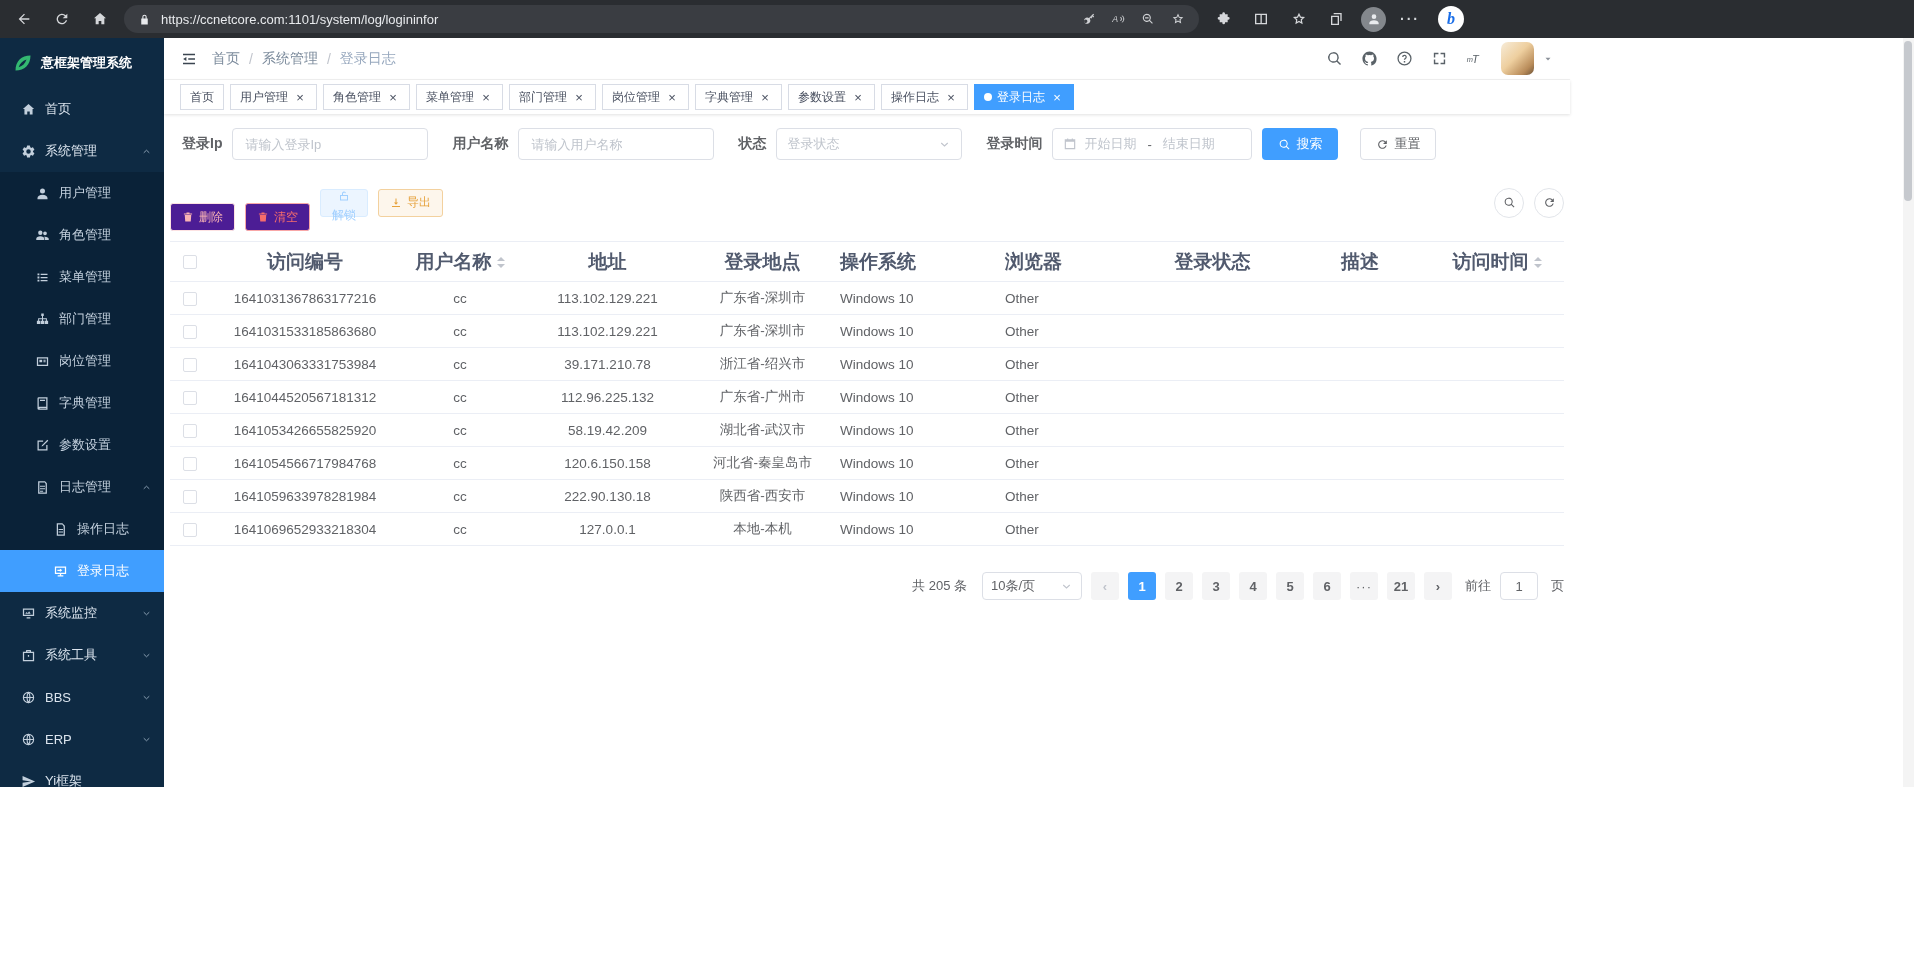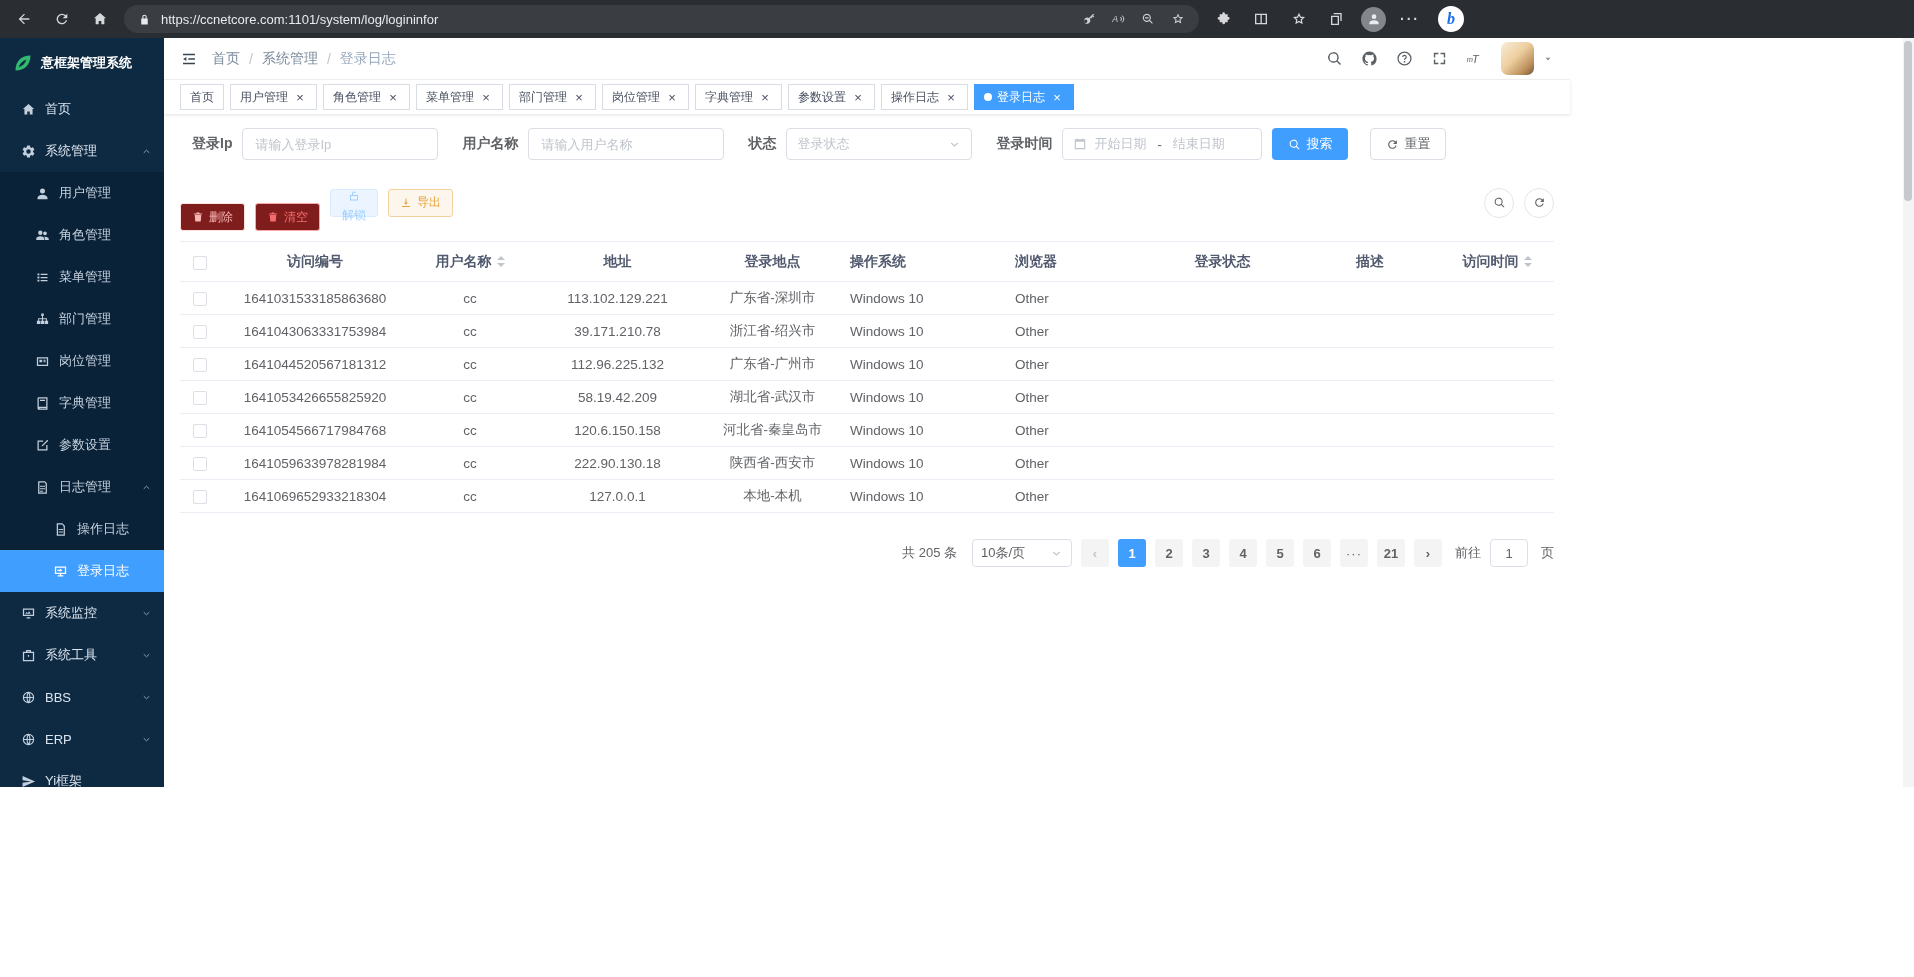--- a/index.html
+++ b/index.html
@@ -63,21 +63,21 @@
   .tabsbar{ height:34px; display:flex; align-items:center; padding:0 16px; gap:6px;
     box-shadow:0 1px 3px rgba(0,0,0,.12); position:relative; z-index:2; background:#fff; }
   .tab{ height:26px; display:inline-flex; align-items:center; padding:0 9px; border:1px solid #d8dce5;
     font-size:12px; color:#495060; background:#fff; gap:5px; cursor:pointer; white-space:nowrap; }
   .tab .dot{ display:none; width:8px; height:8px; border-radius:50%; background:#fff; }
   .tab.active{ background:#409eff; border-color:#409eff; color:#fff; }
   .tab.active .dot{ display:inline-block; }
   .tab-close{ font-size:13px; line-height:1; width:14px; text-align:center; border-radius:50%; }
 
   
-  .content{ padding:14px 16px 0; }
+  .content{ padding:14px 6px 0; }
   .search-row{ display:flex; align-items:center; gap:10px; margin-bottom:14px; }
   .f-label{ font-size:14px; font-weight:bold; color:#606266; margin-left:14px; white-space:nowrap; }
   .f-label:first-child{ margin-left:12px; }
   .f-input{ width:196px; height:32px; border:1px solid #dcdfe6; border-radius:4px;
     padding:0 12px; font-size:13px; color:#606266; outline:none;
     font-family:"Liberation Sans","DejaVu Sans",sans-serif; }
   .f-input::placeholder{ color:#bfc4cc; }
   .f-select,.f-range{ width:186px; height:32px; border:1px solid #dcdfe6; border-radius:4px;
     display:flex; align-items:center; padding:0 10px; gap:7px; font-size:13px; cursor:pointer; }
   .placeholder{ color:#bfc4cc; }
@@ -87,32 +87,32 @@
   .range-sep{ color:#606266; padding:0 4px; }
 
   .btn{ height:32px; border-radius:4px; display:inline-flex; align-items:center; gap:5px;
     padding:0 15px; font-size:13px; cursor:pointer; border:1px solid transparent;
     font-family:inherit; background:#fff; }
   .btn-primary{ background:#409eff; color:#fff; }
   .btn-default{ border-color:#dcdfe6; color:#606266; margin-left:12px; }
 
   .toolbar-row{ display:flex; align-items:center; gap:10px; margin-bottom:10px; }
   .btn-sm{ height:28px; padding:0 11px; font-size:12px; border-radius:3px; }
-  .btn-danger-plain{ background:#7f1d1d; border-color:#f9a7a7; color:#f56c6c;margin-top:29px; }
+  .btn-danger-plain{ background:#4c1d95; border-color:#f9a7a7; color:#f56c6c;margin-top:29px; }
   .btn-danger-plain.disabled{ border-color:#fde2e2; color:#f9b4b4; cursor:not-allowed; }
   .btn-primary-plain{ background:#ecf5ff; border-color:#b3d8ff; color:#409eff;flex-direction:column; }
   .btn-primary-plain.disabled{ border-color:#d9ecff; color:#a0cfff; cursor:not-allowed; }
   .btn-warning-plain{ background:#fdf6ec; border-color:#f3d19e; color:#e6a23c; }
   .toolbar-spacer{ flex:1; }
   .circle-btn{ width:30px; height:30px; border-radius:50%; border:1px solid #e2e5ea; background:#fff;
     display:flex; align-items:center; justify-content:center; color:#606266; font-size:13px; cursor:pointer; }
 
   
   table.grid{ width:100%; border-collapse:collapse; table-layout:fixed; }
-  .grid th{ height:40px; font-size:14px; color:#515a6e; font-weight:bold;
+  .grid th{ height:40px; font-size:19px; color:#515a6e; font-weight:bold;
     border-top:1px solid #ebeef5; border-bottom:1px solid #ebeef5; background:#fff; }
   .grid td{ height:33px; font-size:13.5px; color:#606266; border-bottom:1px solid #ebeef5; }
   .al-center{ text-align:center; }
   .al-left{ text-align:left; padding-left:10px; }
   .grid th:nth-child(1){ width:40px; }
   .grid th:nth-child(2){ width:190px; }
   .grid th:nth-child(3){ width:120px; }
   .grid th:nth-child(4){ width:175px; }
   .grid th:nth-child(5){ width:135px; }
   .grid th:nth-child(6){ width:165px; }
@@ -642,20 +642,32 @@
                 <th class="al-center"><span class="th-label">描述</span></th>
                 <th class="al-center"><span class="th-label">访问时间</span><span class="sort">
                     <i class="up"></i>
                     <i class="down"></i>
                   </span></th>
               </tr>
           </thead>
           <tbody>
               <tr>
                 <td class="al-center"><span class="cb"></span></td>
+                <td class="al-center">1641031367863177216</td>
+                <td class="al-center">cc</td>
+                <td class="al-center">113.102.129.221</td>
+                <td class="al-center">广东省-深圳市</td>
+                <td class="al-left">Windows 10</td>
+                <td class="al-left">Other</td>
+                <td class="al-center"></td>
+                <td class="al-center"></td>
+                <td class="al-center"></td>
+              </tr>
+              <tr>
+                <td class="al-center"><span class="cb"></span></td>
                 <td class="al-center">1641031533185863680</td>
                 <td class="al-center">cc</td>
                 <td class="al-center">113.102.129.221</td>
                 <td class="al-center">广东省-深圳市</td>
                 <td class="al-left">Windows 10</td>
                 <td class="al-left">Other</td>
                 <td class="al-center"></td>
                 <td class="al-center"></td>
                 <td class="al-center"></td>
               </tr>

